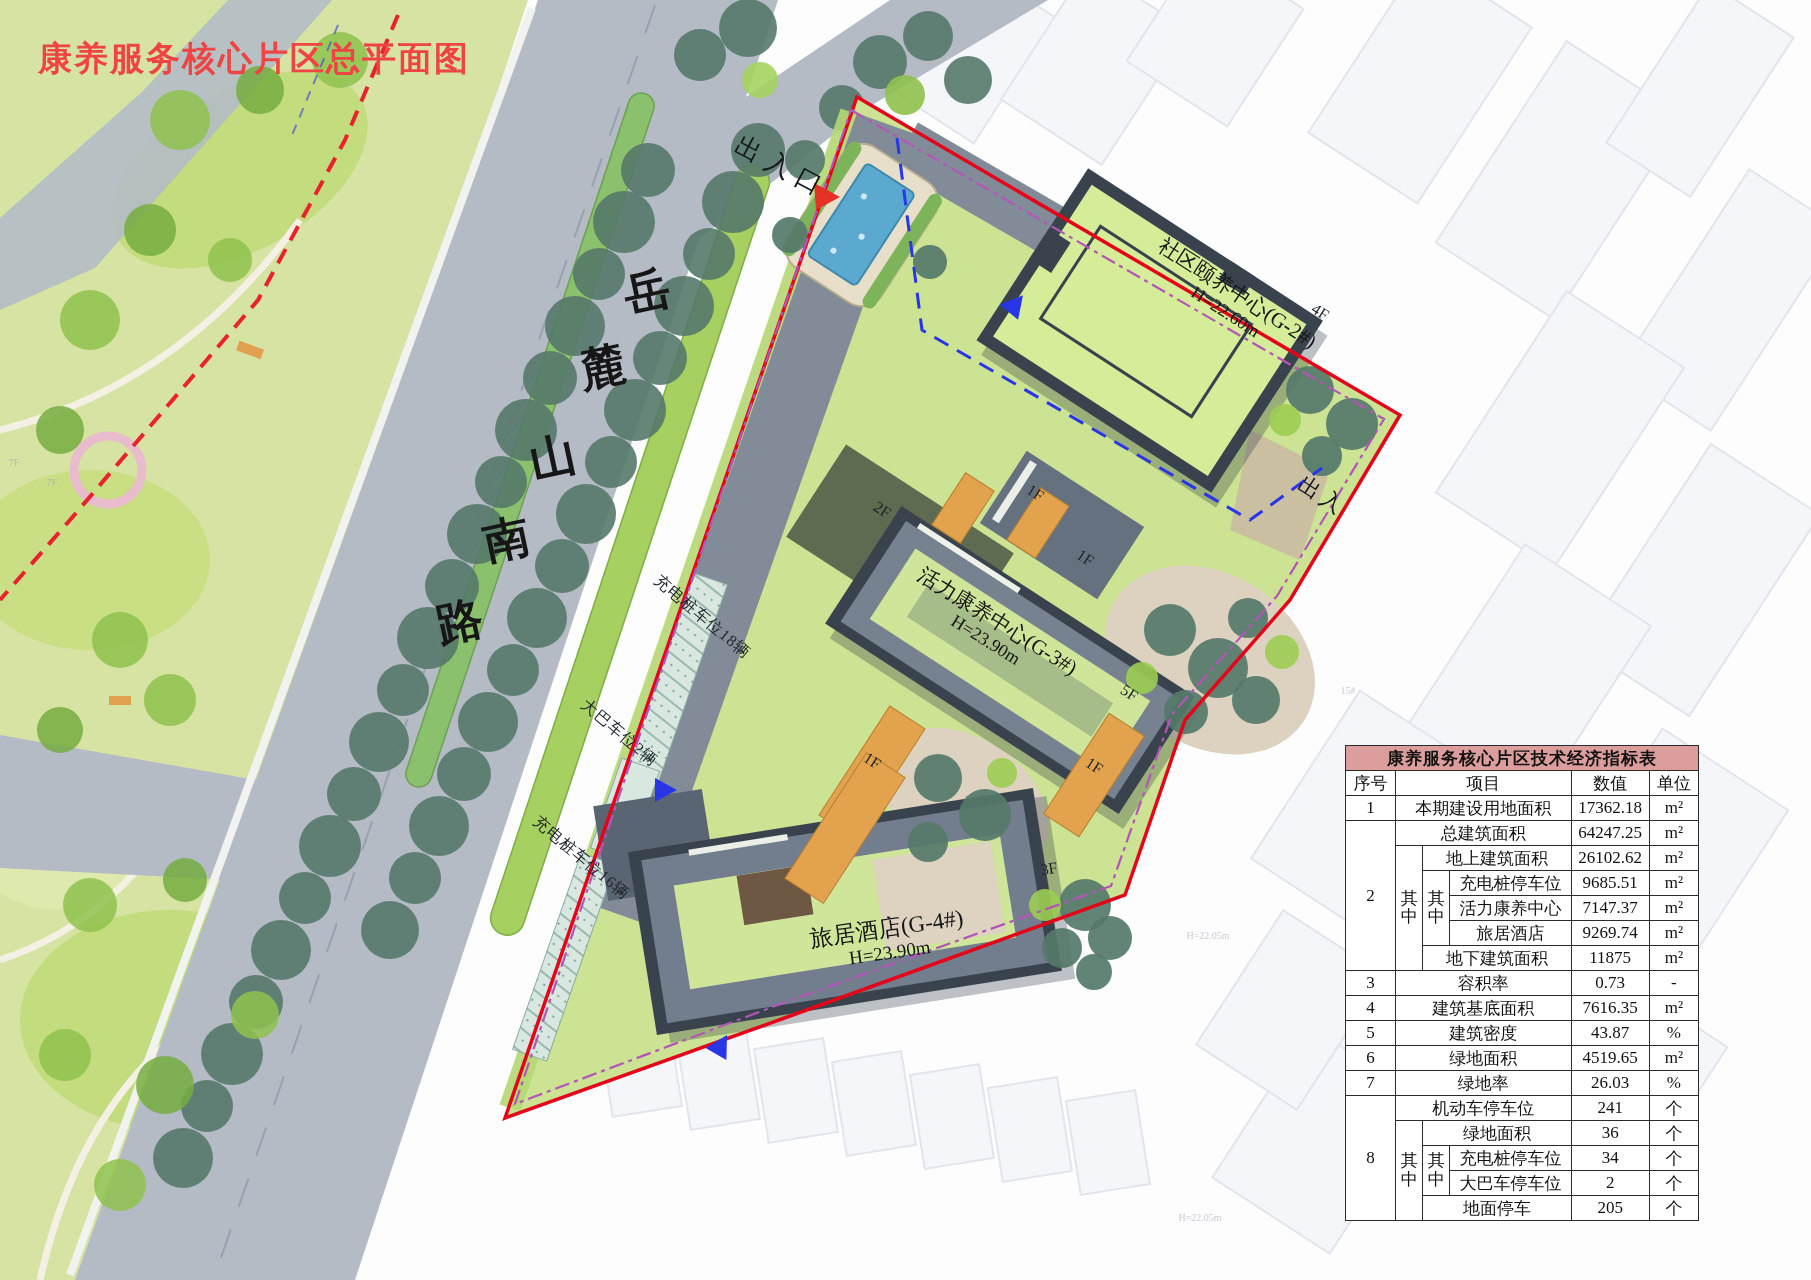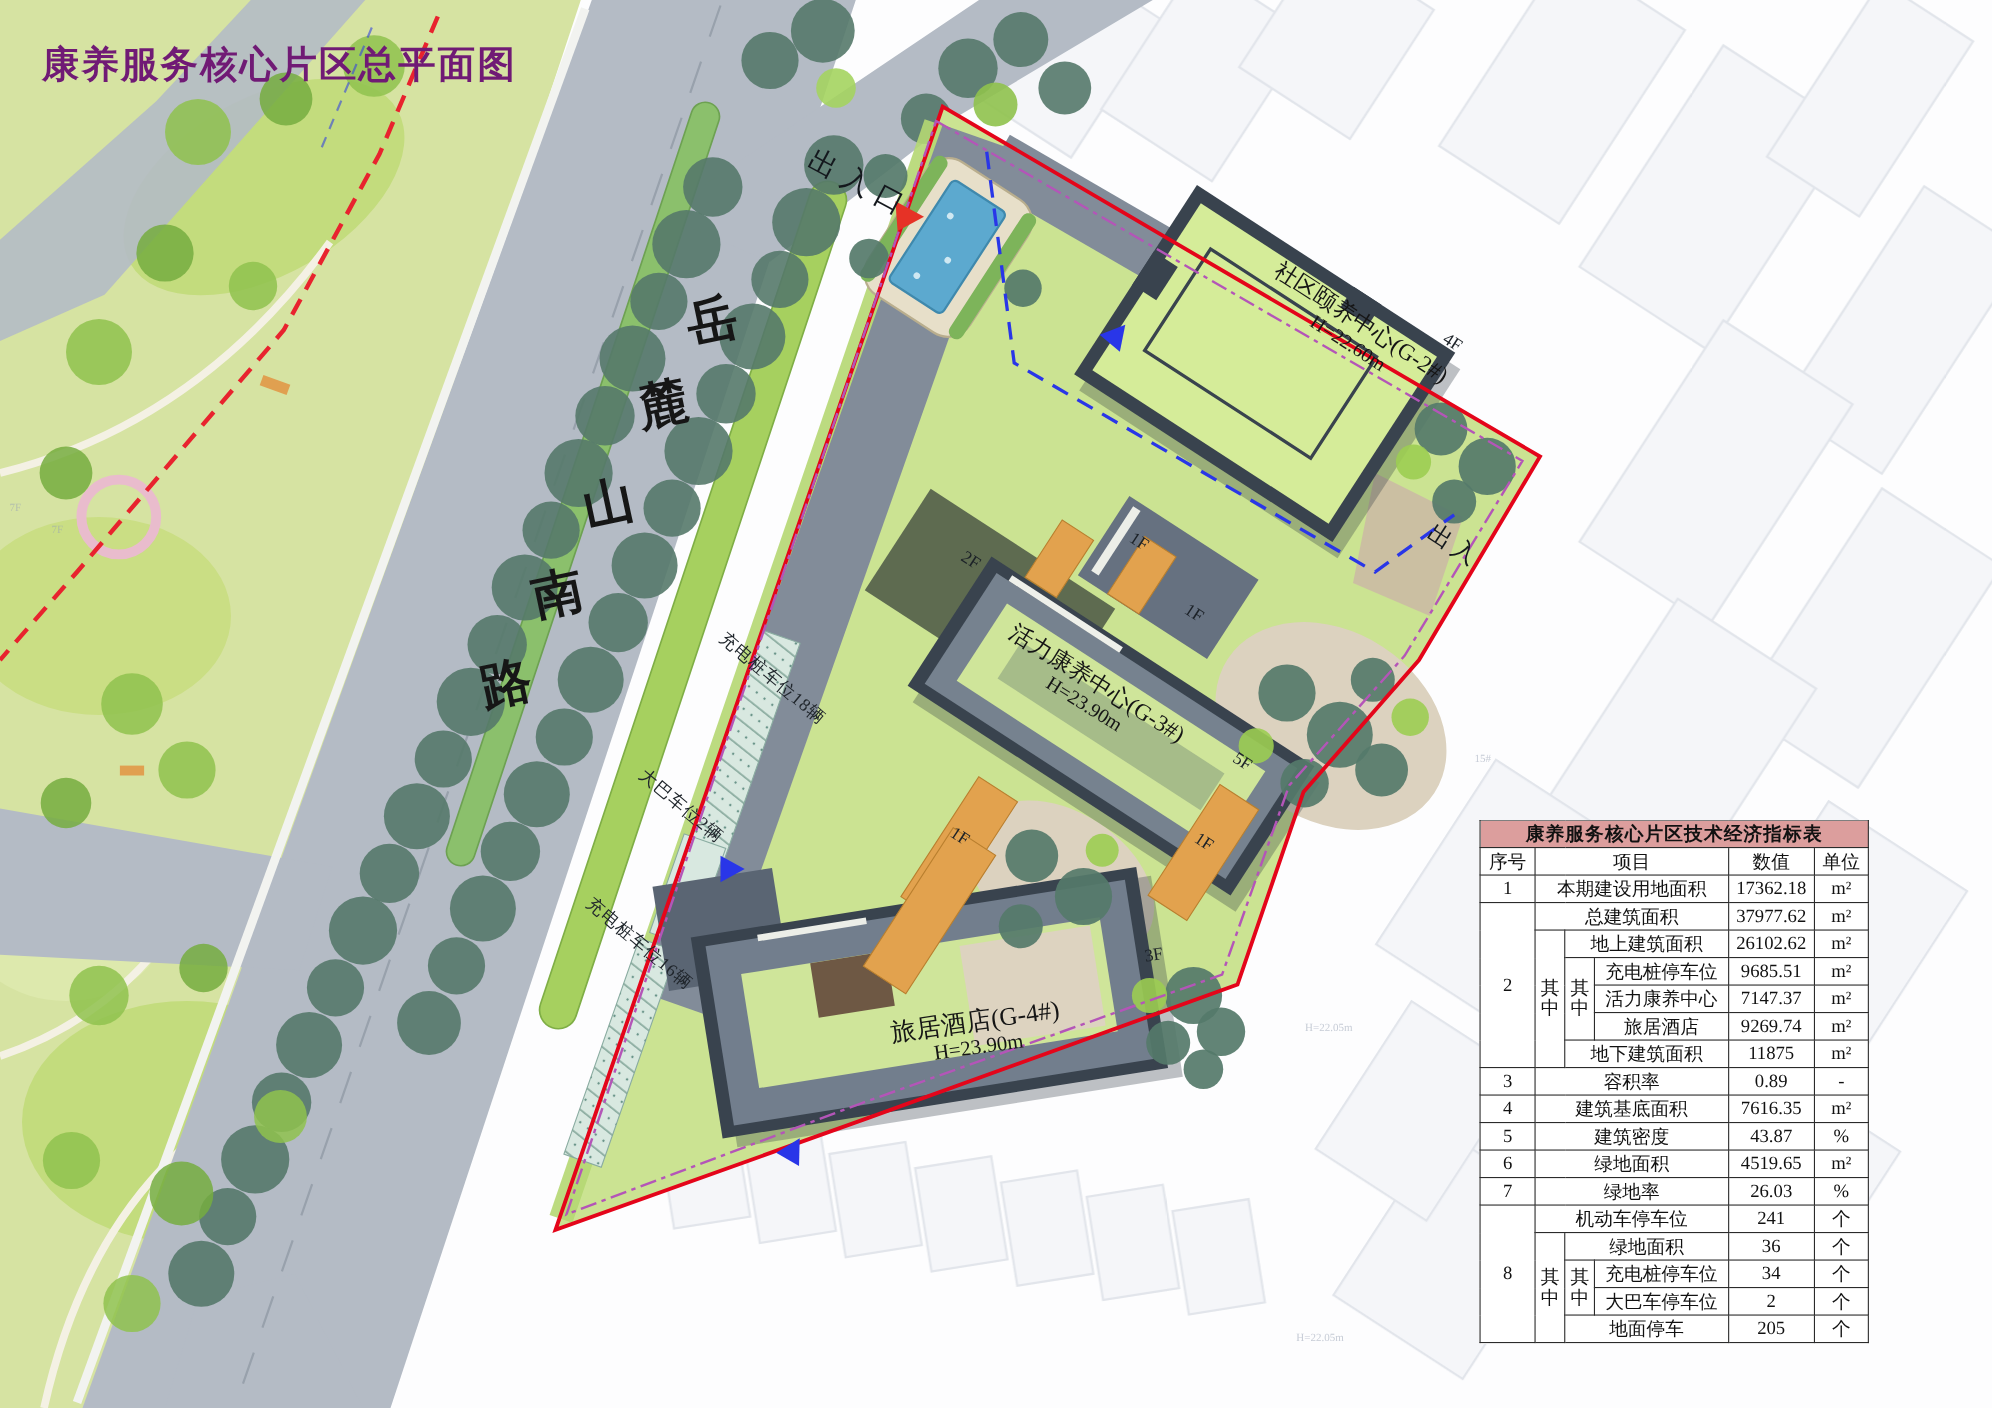--- a/index.html
+++ b/index.html
@@ -2,21 +2,21 @@
 <html><head>
 <meta charset="utf-8">
 <style>
   html,body{margin:0;padding:0;background:#ffffff;}
   #stage{position:relative;width:1811px;height:1280px;overflow:hidden;background:#fdfdfe;
          font-family:"Liberation Serif",serif;}
   #map-svg{position:absolute;left:0;top:0;width:1811px;height:1280px;}
   .maplabel{position:absolute;white-space:nowrap;color:#151515;transform:translate(-50%,-50%);
             font-family:"Liberation Serif",serif;z-index:5;}
   .page-title{position:absolute;left:38px;top:36px;font-family:"Liberation Sans",sans-serif;
-              font-weight:bold;font-size:34px;color:#701a75;letter-spacing:2px;z-index:6;}
+              font-weight:bold;font-size:34px;color:#ef4444;letter-spacing:2px;z-index:6;}
   .roadchar{font-size:46px;font-weight:600;color:#161616;}
   .bldg-label{text-align:center;line-height:1.15;}
   .bldg-label .l1{font-size:21px;}
   .bldg-label .l2{font-size:18px;}
   .floor-tag{font-size:16px;color:#1c2228;}
   .park-label{font-size:16px;color:#20262c;letter-spacing:1px;}
   .entrance{font-size:26px;letter-spacing:8px;color:#14181d;}
   .ghostlabel{position:absolute;transform:translate(-50%,-50%);color:#9aa4b6;opacity:.55;
               font-size:10px;z-index:2;}
   
@@ -352,21 +352,21 @@
   </tr>
   <tr>
             <td>1</td>
             <td colspan="3">本期建设用地面积</td>
             <td>17362.18</td>
             <td class="unit">m²</td>
           </tr>
   <tr>
             <td rowspan="6">2</td>
             <td colspan="3">总建筑面积</td>
-            <td>37977.62</td>
+            <td>64247.25</td>
             <td class="unit">m²</td>
           </tr>
   <tr>
             <td rowspan="5" class="vert">其中</td>
             <td colspan="2">地上建筑面积</td>
             <td>26102.62</td>
             <td class="unit">m²</td>
           </tr>
   <tr>
             <td rowspan="3" class="vert">其中</td>
@@ -385,21 +385,21 @@
             <td class="unit">m²</td>
           </tr>
   <tr>
             <td colspan="2">地下建筑面积</td>
             <td>11875</td>
             <td class="unit">m²</td>
           </tr>
   <tr>
             <td>3</td>
             <td colspan="3">容积率</td>
-            <td>0.89</td>
+            <td>0.73</td>
             <td class="unit">-</td>
           </tr>
   <tr>
             <td>4</td>
             <td colspan="3">建筑基底面积</td>
             <td>7616.35</td>
             <td class="unit">m²</td>
           </tr>
   <tr>
             <td>5</td>

